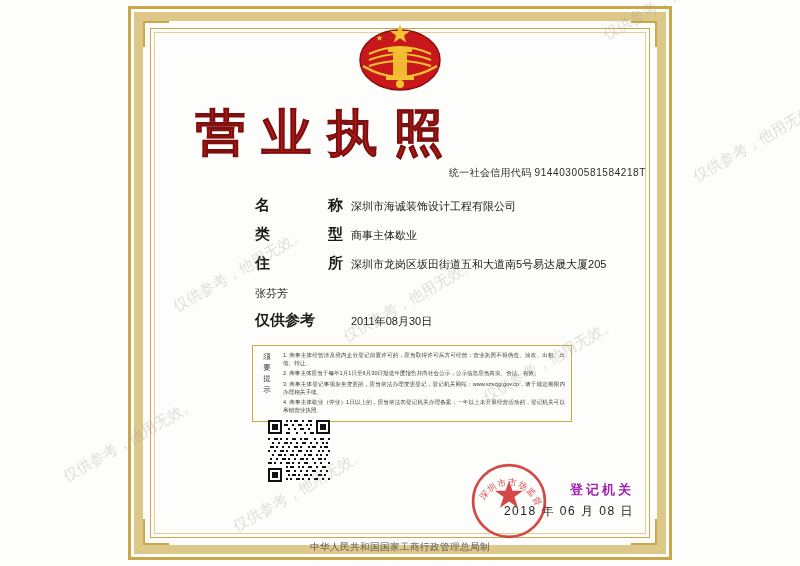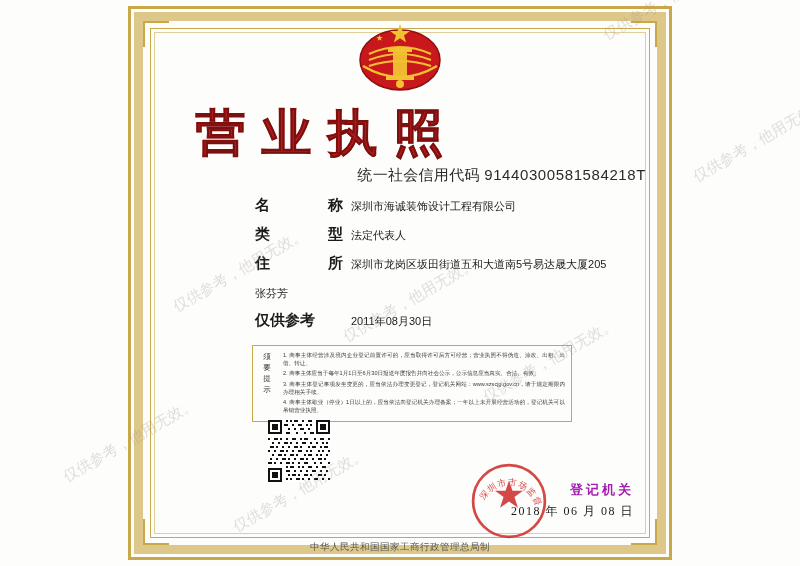--- a/index.html
+++ b/index.html
@@ -108,21 +108,21 @@
     -webkit-text-stroke: 0.6px #7d0f0f;
   }
 
   
   .credit-code {
     position: absolute;
     top: 166px;
     left: 246px;
     width: 400px;
     text-align: right;
-    font-size: 15px;
+    font-size: 10px;
     color: #2b2b2b;
     letter-spacing: 0.3px;
     font-family: "Liberation Sans", sans-serif;
   }
   .credit-code .num { letter-spacing: 0.6px; }
 
   
   .fields {
     position: absolute;
     top: 196px;
@@ -209,21 +209,21 @@
     color: #a21caf;
     letter-spacing: 3px;
   }
   .issue-date {
     position: absolute;
     right: 166px;
     top: 503px;
     font-size: 12px;
     color: #1a1a1a;
     letter-spacing: 1.5px;
-    font-family: Liberation Serif, serif;
+    font-family: Liberation Sans, sans-serif;
   }
 
   
   .seal {
     position: absolute;
     left: 470px;
     top: 462px;
     width: 78px;
     height: 78px;
     opacity: 0.82;
@@ -303,21 +303,21 @@
         <span>称</span>
       </div>
       <div class="value">深圳市海诚装饰设计工程有限公司</div>
     </div>
 
     <div class="row">
       <div class="label">
         <span>类</span>
         <span>型</span>
       </div>
-      <div class="value">法定代表人</div>
+      <div class="value">商事主体歇业</div>
     </div>
 
     <div class="row addr">
       <div class="label">
         <span>住</span>
         <span>所</span>
       </div>
       <div class="value">深圳市龙岗区坂田街道五和大道南5号易达晟大厦205</div>
     </div>
 

